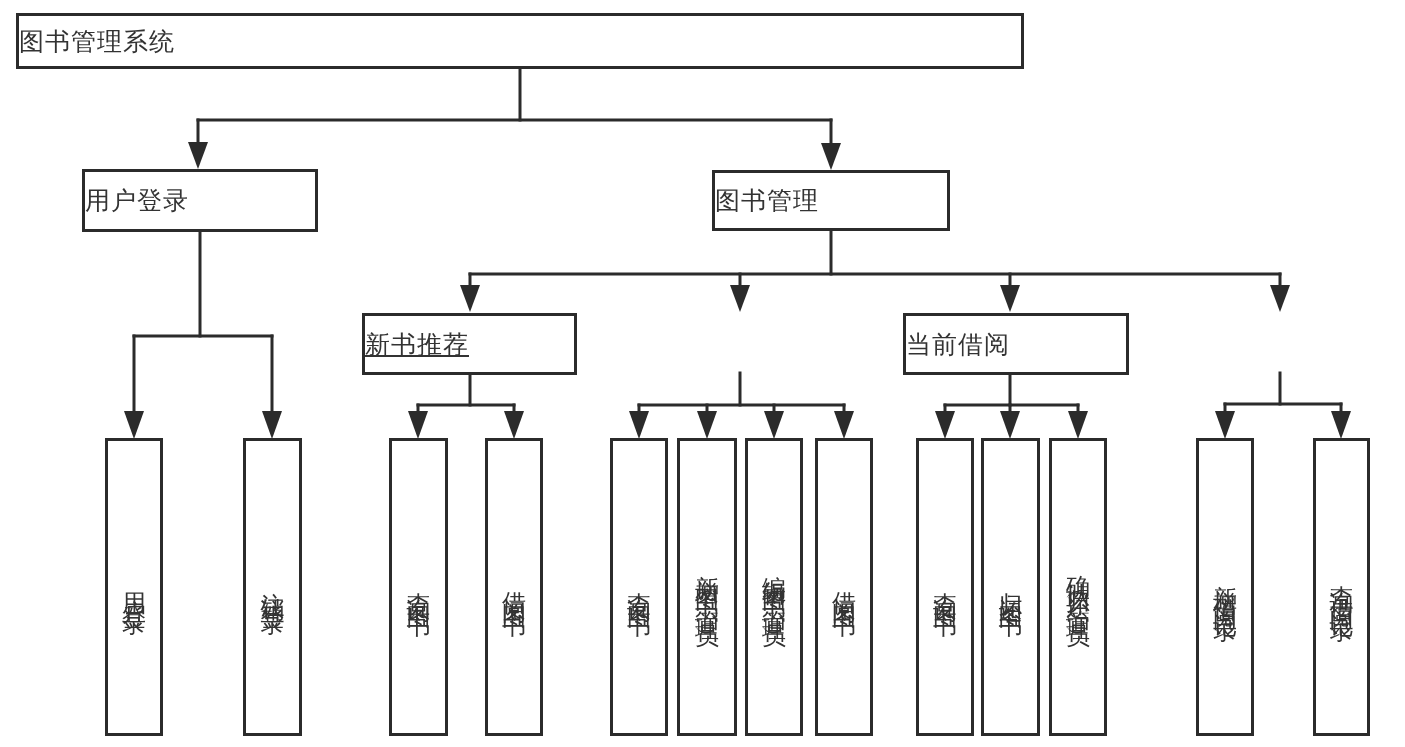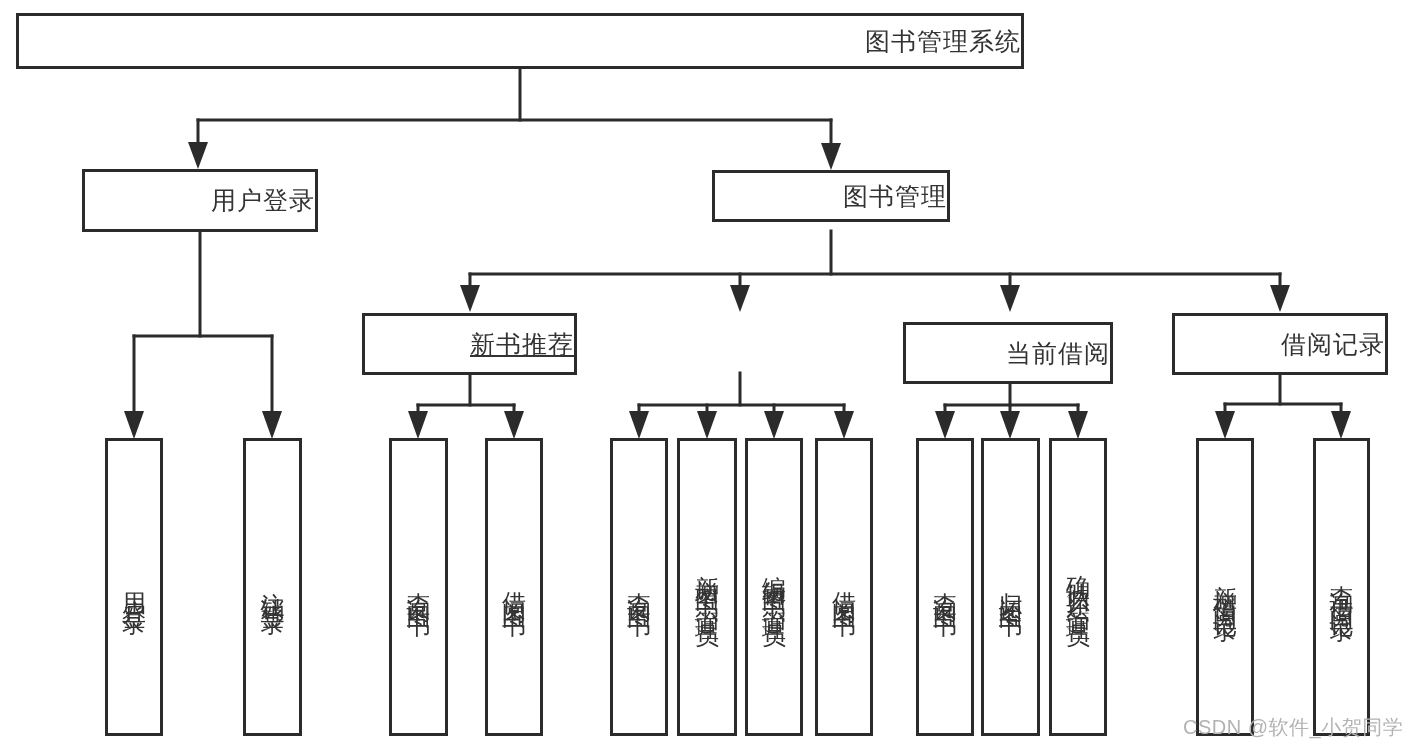--- a/index.html
+++ b/index.html
@@ -21,21 +21,21 @@
     height: 747px;
     z-index: 0;
   }
   .hbox {
     position: absolute;
     box-sizing: border-box;
     background: #ffffff;
     border: 3px solid #2b2b2b;
     display: flex;
     align-items: center;
-    justify-content: flex-end;
+    justify-content: flex-start;
     font-size: 25px;
     color: #333333;
     z-index: 1;
     letter-spacing: 1px;
     white-space: nowrap;
   }
   .vbox {
     position: absolute;
     box-sizing: border-box;
     background: #ffffff;
@@ -141,32 +141,29 @@
     </g>
   </svg>
 
   <div class="hbox" style="left:16px; top:13px; width:1008px; height:56px;">
     <span>图书管理系统</span>
   </div>
 
   <div class="hbox" style="left:82px; top:169px; width:236px; height:63px;">
     <span>用户登录</span>
   </div>
-  <div class="hbox" style="left:712px; top:170px; width:238px; height:52px;">
+  <div class="hbox" style="left:712px; top:170px; width:238px; height:61px;">
     <span>图书管理</span>
   </div>
 
   <div class="hbox" style="left:362px; top:313px; width:215px; height:62px;text-decoration:underline;">
     <span>新书推荐</span>
   </div>
-  <div class="hbox" style="left:903px; top:322px; width:210px; height:62px;">
+  <div class="hbox" style="left:903px; top:313px; width:226px; height:62px;">
     <span>当前借阅</span>
-  </div>
-  <div class="hbox" style="left:1172px; top:313px; width:216px; height:62px;">
-    <span>借阅记录</span>
   </div>
 
   <div class="vbox" style="left:105px; width:58px;">
     <span class="vlabel">用户登录</span>
   </div>
   <div class="vbox" style="left:243px; width:59px;">
     <span class="vlabel">注销登录</span>
   </div>
   <div class="vbox" style="left:389px; width:59px;">
     <span class="vlabel">查询图书</span>
@@ -195,15 +192,14 @@
   <div class="vbox" style="left:1049px; width:58px;">
     <span class="vlabel">确认归还（管理员）</span>
   </div>
   <div class="vbox" style="left:1196px; width:58px;">
     <span class="vlabel">新增借阅记录</span>
   </div>
   <div class="vbox" style="left:1313px; width:57px;">
     <span class="vlabel">查询借阅记录</span>
   </div>
 
-  <div id="watermark">CSDN @软件_小贺同学</div>
 
 </div>
 
 </body></html>

